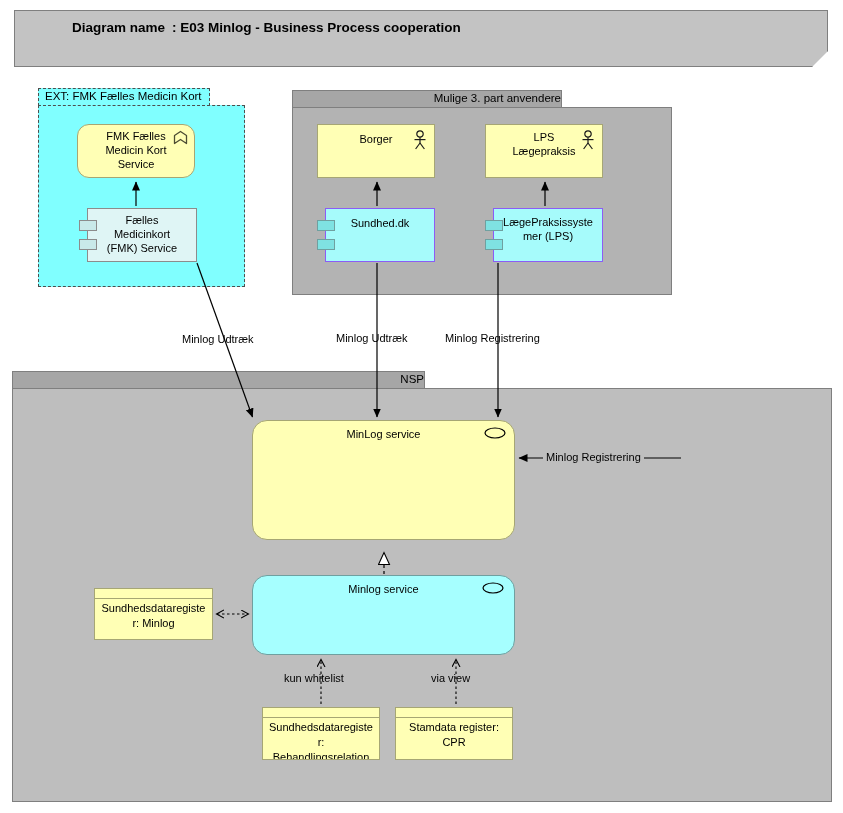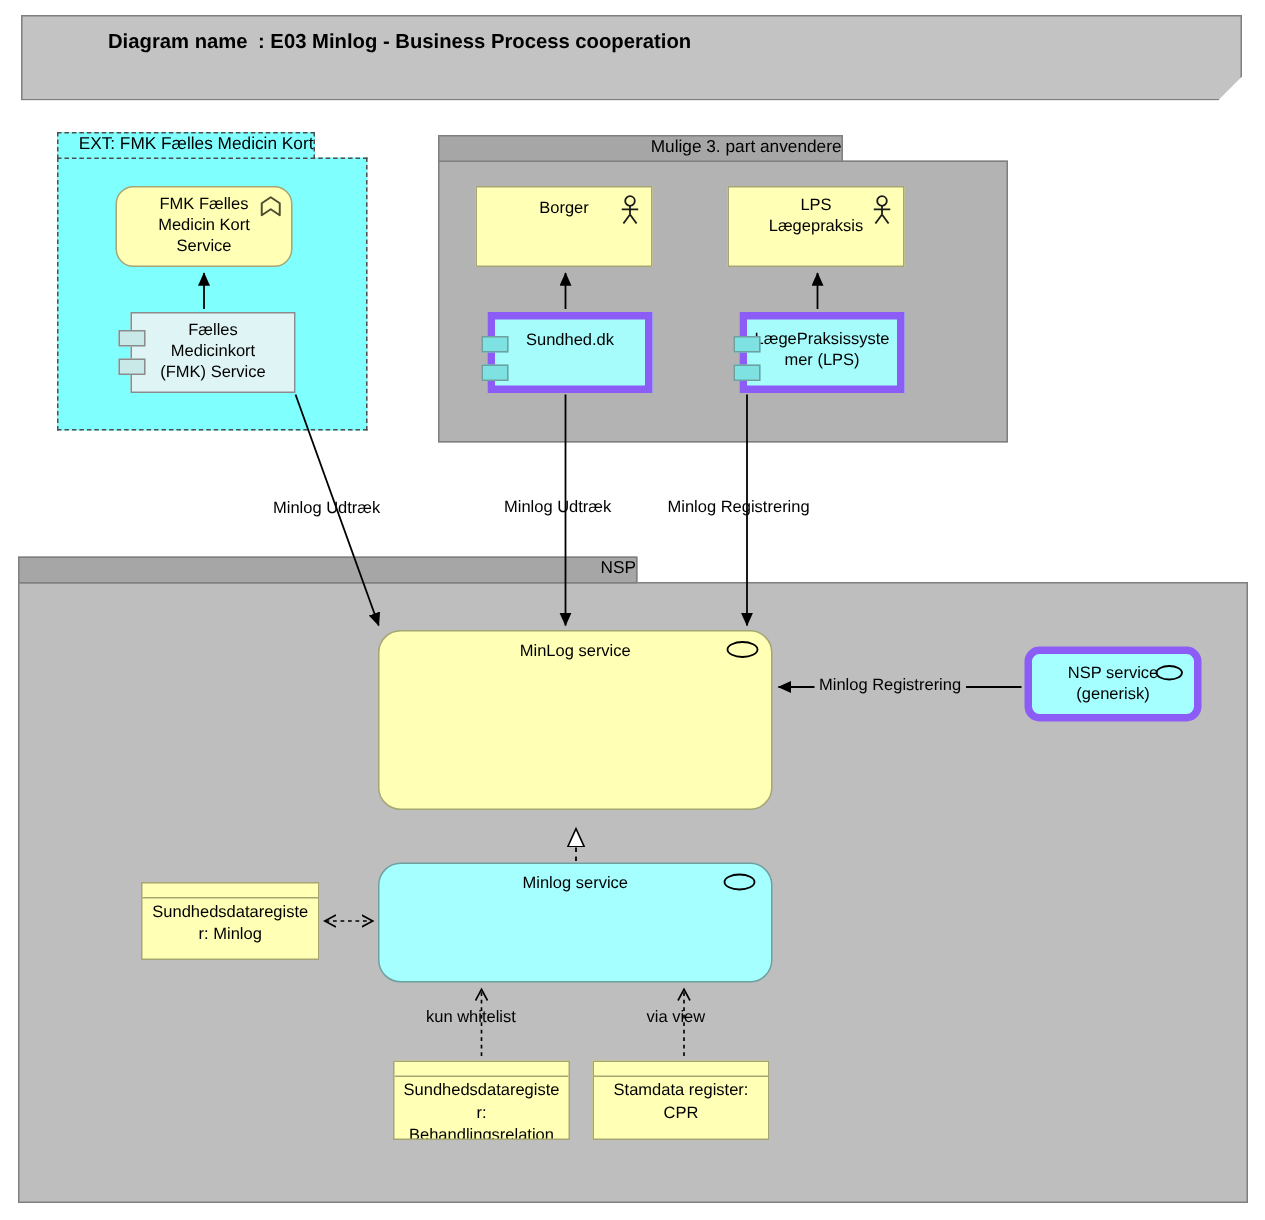--- a/index.html
+++ b/index.html
@@ -11,25 +11,25 @@
     clip-path:polygon(0 0,100% 0,100% calc(100% - 16px),calc(100% - 16px) 100%,0 100%);}
   .t-row{font-size:13.5px;font-weight:bold;line-height:20px;white-space:pre;padding-left:45px;}
   .t-label{display:inline-block;width:100px;}
   
   .grp-tab,.grp-body{position:absolute;box-sizing:border-box;}
   .grp-tab{z-index:2;font-size:11.5px;line-height:15px;padding-left:6px;}
   .grp-body{z-index:1;}
   .gray-tab{background:#A6A6A6;border:1px solid #7F7F7F;text-align:right;}
   .mulige-body{background:#B3B3B3;border:1px solid #7F7F7F;}
   .nsp-body{background:#BEBEBE;border:1px solid #7F7F7F;}
-  .cyan-grp{background:#80FFFF;border:1px dashed #4D4D4D;text-align:right;}
+  .cyan-grp{background:#80FFFF;border:1px dashed #4D4D4D;}
   
   .node{position:absolute;box-sizing:border-box;z-index:10;font-size:11px;line-height:14px;text-align:center;}
   .yellow{background:#FFFFB5;border:1px solid #A6A674;}
-  .cyanel{background:#A6FBFB;border:5px solid #8b5cf6;}
+  .cyanel{background:#A6FBFB;border:1px solid #8b5cf6;}
   .pale{background:#DFF5F5;border:1px solid #8C8C8C;}
   .rounded{border-radius:12px;}
   .rounded-lg{border-radius:15px;}
   .lug{position:absolute;left:-9px;width:18px;height:11px;box-sizing:border-box;z-index:11;}
   .lug-cyan{background:#7FE2E2;border:1px solid #6FA0A0;}
   .lug-pale{background:#C9E9E9;border:1px solid #8C8C8C;}
   .icon-tr{position:absolute;top:5px;right:6px;}
   .obj-bar{height:9px;border-bottom:1px solid #A6A674;}
   .obj-text{line-height:15px;padding-top:2px;overflow:hidden;}
   
@@ -127,29 +127,20 @@
 
   <div class="node yellow rounded-lg pt6" style="left:252px;top:420px;width:263px;height:120px;">
     <span class="icon-tr" style="top:6px;right:8px;">
       <svg width="22" height="12" viewBox="0 0 22 12">
           <ellipse cx="11" cy="6" rx="10" ry="5" fill="none" stroke="#000" stroke-width="1.2"></ellipse>
         </svg>
     </span>
     <div>MinLog service</div>
   </div>
 
-  <div class="node cyanel pt6" style="left:683px;top:431px;width:118px;height:50px;border-radius:10px;background:#A6FFFF;">
-    <span class="icon-tr" style="top:7px;right:7px;">
-      <svg width="19" height="11" viewBox="0 0 19 11">
-          <ellipse cx="9.5" cy="5.5" rx="8.5" ry="4.5" fill="none" stroke="#000" stroke-width="1.2"></ellipse>
-        </svg>
-    </span>
-    <div>NSP service</div>
-    <div>(generisk)</div>
-  </div>
 
   <div class="node pt6 rounded-lg" style="left:252px;top:575px;width:263px;height:80px;background:#A6FFFF;border:1px solid #6FA0A0;">
     <span class="icon-tr" style="top:6px;right:10px;">
       <svg width="22" height="12" viewBox="0 0 22 12">
           <ellipse cx="11" cy="6" rx="10" ry="5" fill="none" stroke="#000" stroke-width="1.2"></ellipse>
         </svg>
     </span>
     <div>Minlog service</div>
   </div>
 

